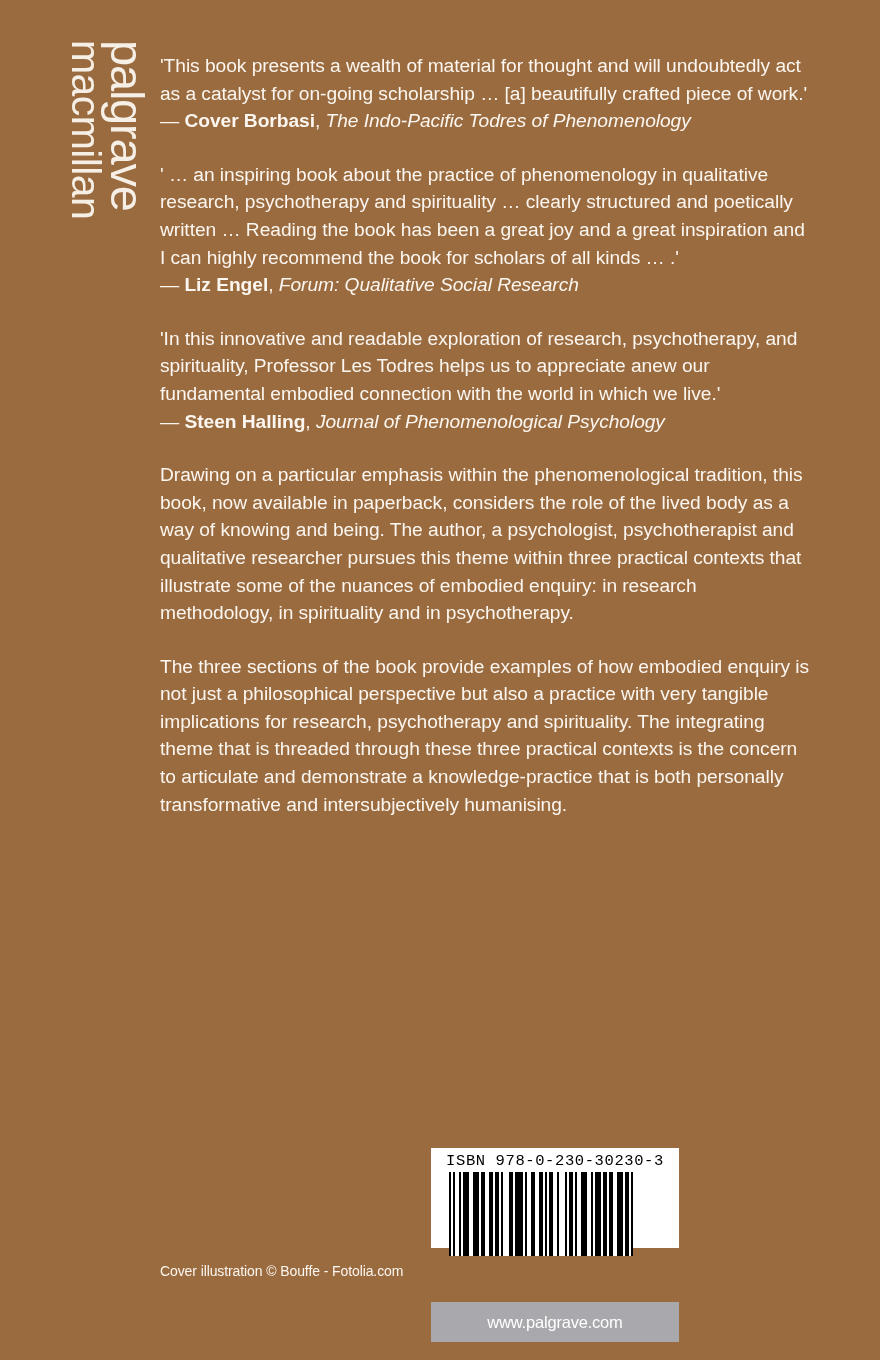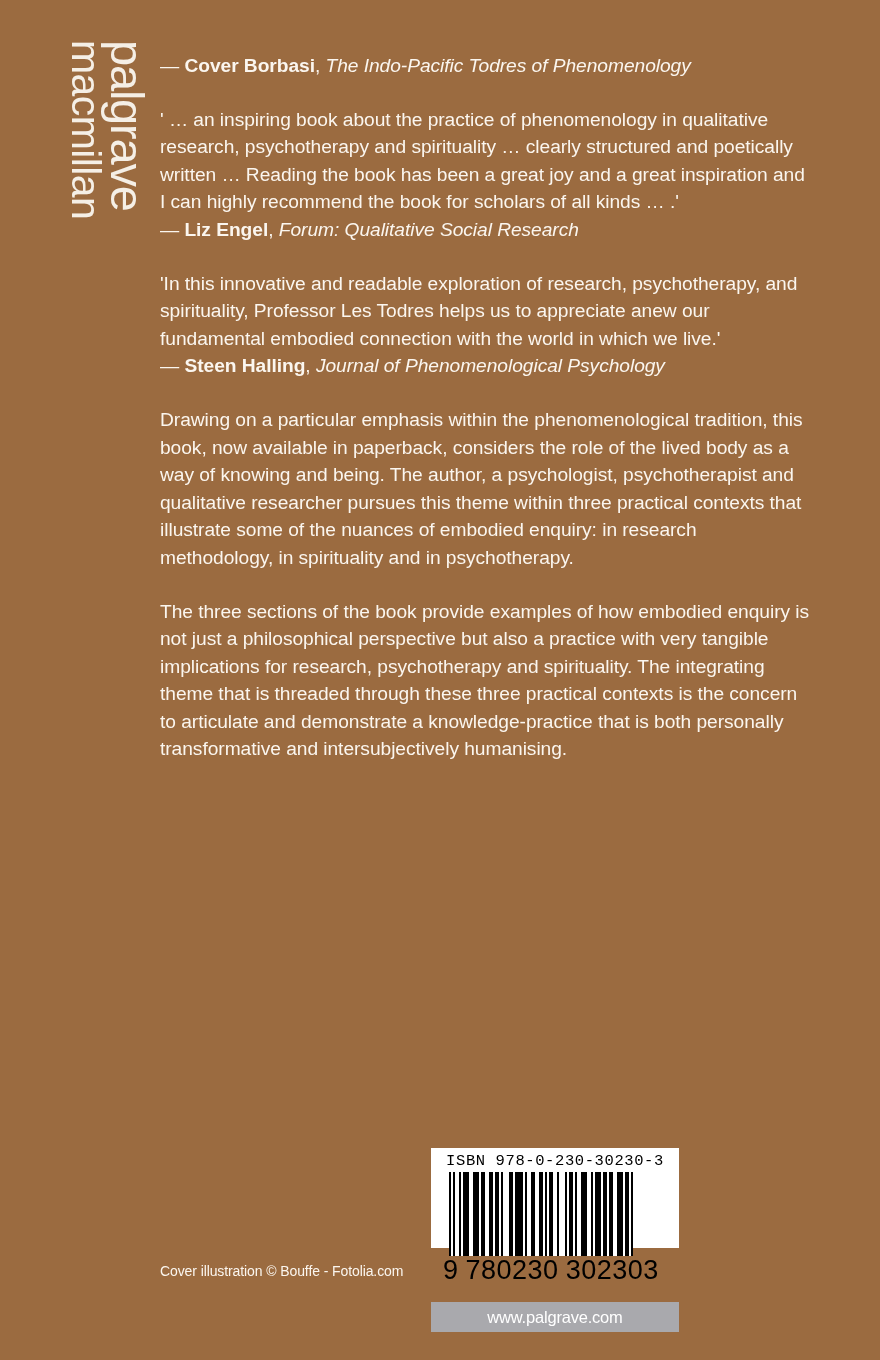--- a/index.html
+++ b/index.html
@@ -125,21 +125,21 @@
     padding-left: 4px;
     letter-spacing: 0.5px;
   }
   .ean-digits .grp { margin-right: 7px; }
 
   .web-bar {
     position: absolute;
     left: 431px;
     top: 1302px;
     width: 248px;
-    height: 30px;
+    height: 40px;
     background: #a9a9ad;
     display: flex;
     align-items: center;
     justify-content: center;
   }
   .web-bar-text {
     color: #ffffff;
     font-size: 16.5px;
     letter-spacing: -0.2px;
   }
@@ -150,20 +150,21 @@
 <div class="publisher-logo">
   <div class="logo-rot">
     <div class="logo-line">palgrave</div>
     <div class="logo-line second">macmillan</div>
   </div>
 </div>
 
 <div class="content">
 
   <p class="blurb">
+    <span>'This book presents a wealth of material for thought and will undoubtedly act as a catalyst for on-going scholarship … [a] beautifully crafted piece of work.'</span>
     <span class="blurb-attrib"><span>— </span><span class="attrib-name">Cover Borbasi</span><span>, </span><span class="attrib-source">The Indo-Pacific Todres of Phenomenology</span></span>
   </p>
 
   <p class="blurb">
     <span>' … an inspiring book about the practice of phenomenology in qualitative research, psychotherapy and spirituality … clearly structured and poetically written … Reading the book has been a great joy and a great inspiration and I can highly recommend the book for scholars of all kinds … .'</span>
     <span class="blurb-attrib"><span>— </span><span class="attrib-name">Liz Engel</span><span>, </span><span class="attrib-source">Forum: Qualitative Social Research</span></span>
   </p>
 
   <p class="blurb">
     <span>'In this innovative and readable exploration of research, psychotherapy, and spirituality, Professor Les Todres helps us to appreciate anew our fundamental embodied connection with the world in which we live.'</span>
@@ -232,18 +233,17 @@
       <span style="width: 2px; background: rgb(255, 255, 255);"></span>
       <span style="width: 4px; background: rgb(0, 0, 0);"></span>
       <span style="width: 4px; background: rgb(255, 255, 255);"></span>
       <span style="width: 6px; background: rgb(0, 0, 0);"></span>
       <span style="width: 2px; background: rgb(255, 255, 255);"></span>
       <span style="width: 2px; background: rgb(0, 0, 0);"></span>
       <span style="width: 2px; background: rgb(0, 0, 0);"></span>
       <span style="width: 2px; background: rgb(255, 255, 255);"></span>
       <span style="width: 2px; background: rgb(0, 0, 0);"></span>
     </div>
-  <div class="ean-digits"><span class="grp">9</span><span class="grp">780230</span><span>302303</span></div>
 </div>
 
 <div class="web-bar">
   <span class="web-bar-text">www.palgrave.com</span>
 </div>
 
 </body></html>

